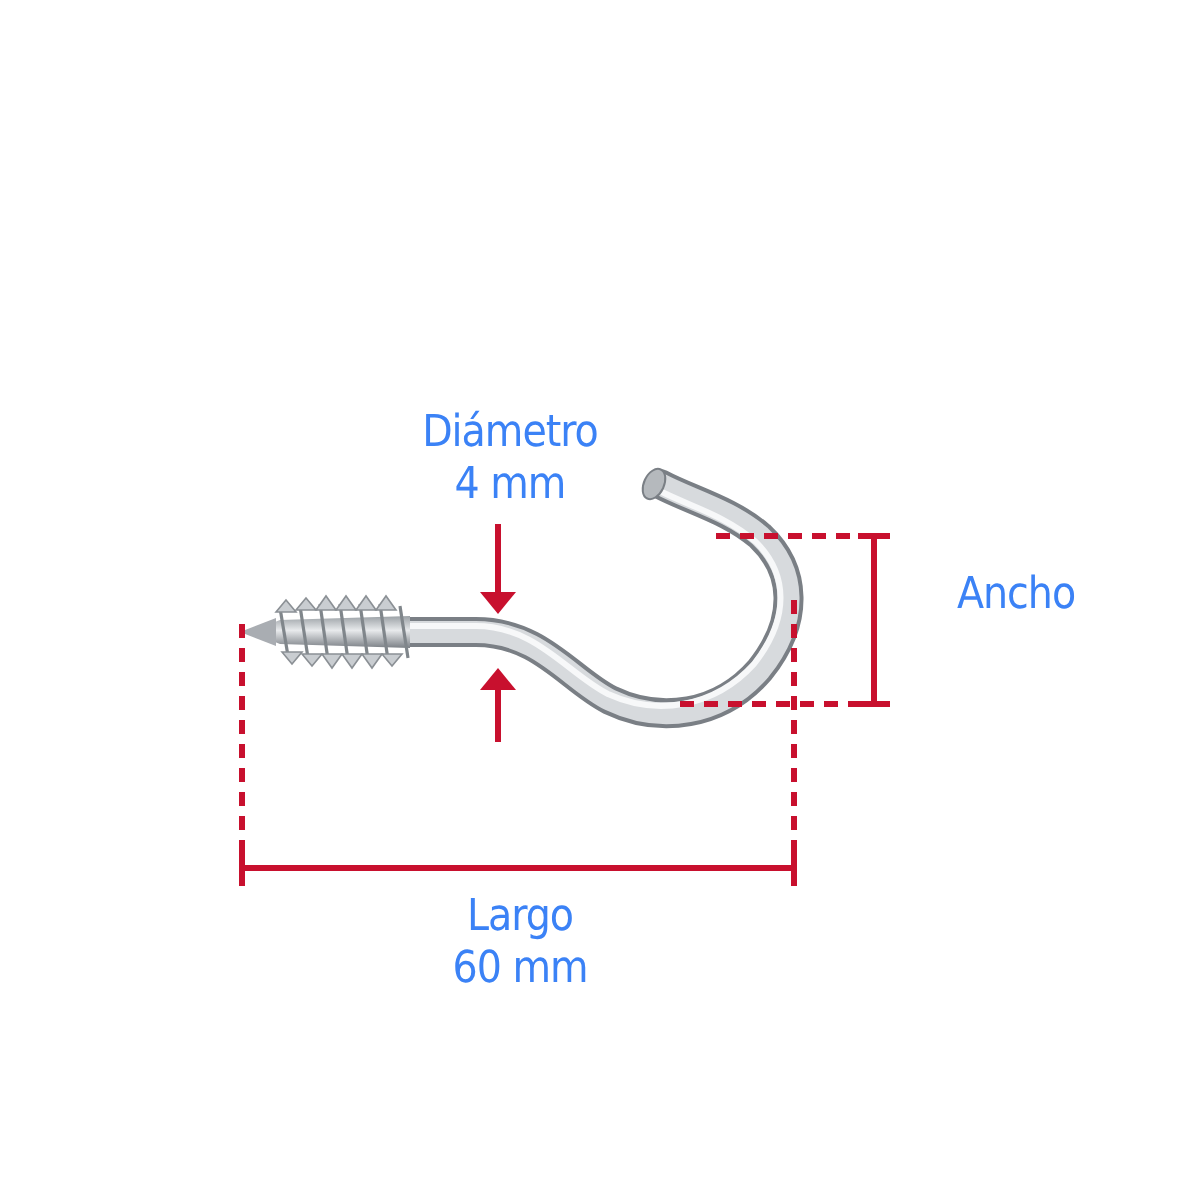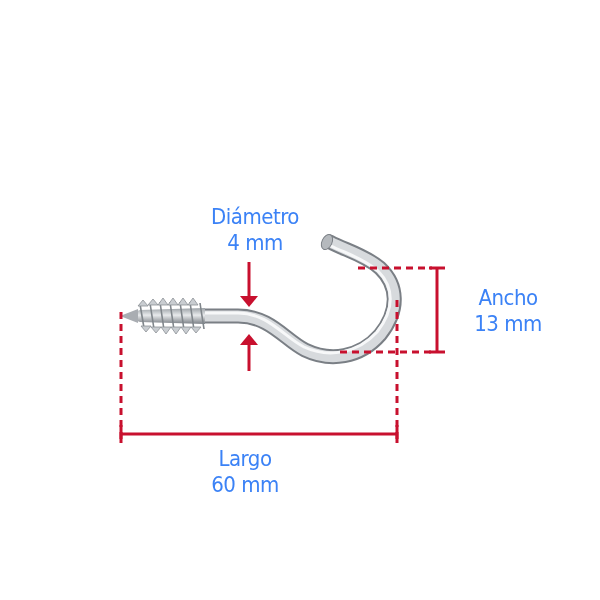--- a/index.html
+++ b/index.html
@@ -84,19 +84,18 @@
   </g>
 </svg>
 
 <div class="label" style="left:190px; top:204px; width:130px;">
   <span>Diámetro</span>
   <span>4 mm</span>
 </div>
 
 <div class="label" style="left:440px; top:285px; width:80px;margin-left:28px;">
   <span>Ancho</span>
-  <span>13 mm</span>
 </div>
 
-<div class="label" style="left:190px; top:446px; width:110px;">
+<div class="label" style="left:205px; top:446px; width:110px;">
   <span>Largo</span>
   <span>60 mm</span>
 </div>
 
 </body></html>

